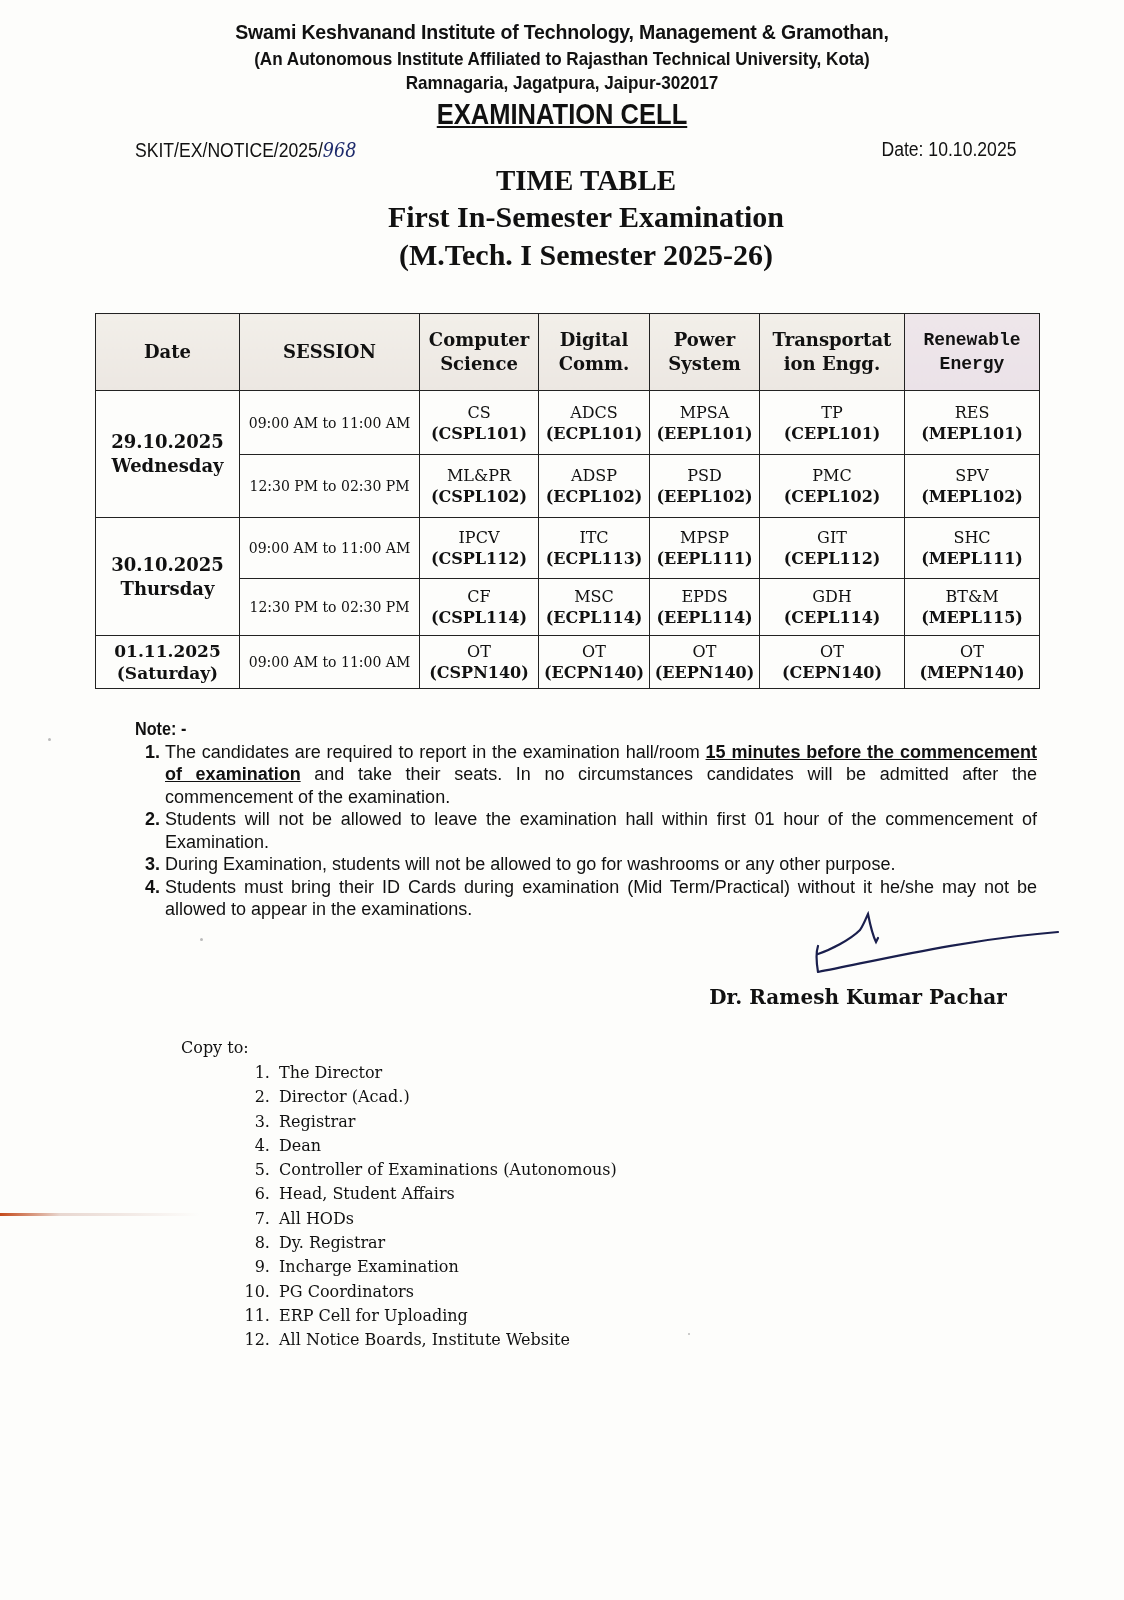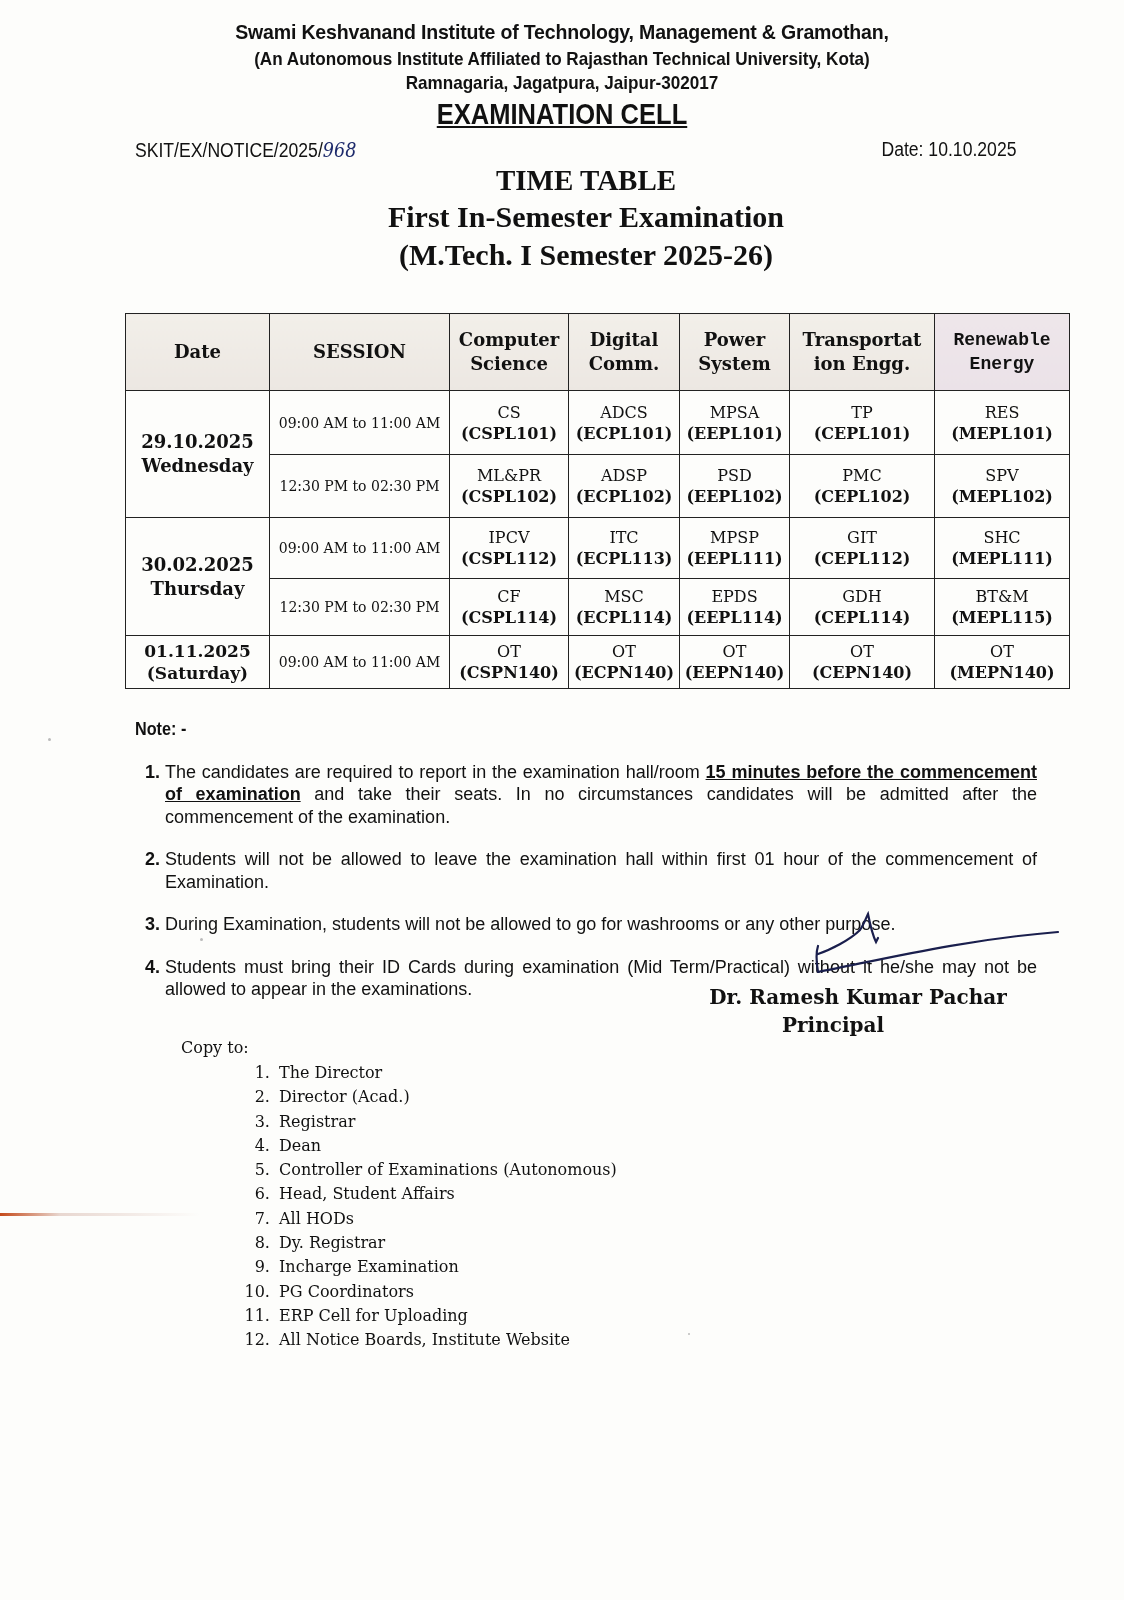--- a/index.html
+++ b/index.html
@@ -21,21 +21,21 @@
   .ref { position: absolute; left: 135px; top: 138px; font-size: 20px; transform: scaleX(0.88); transform-origin: left; }
   .ref .hand { font-family: "DejaVu Serif", serif; font-style: italic; color: #1d2a6b; font-size: 20px; }
   .date { position: absolute; right: 108px; top: 138px; font-size: 20px; transform: scaleX(0.88); transform-origin: right; }
 
   .tt-title { position: absolute; left: 0; width: 1172px; text-align: center; font-family: "Liberation Serif", serif; font-weight: bold; }
   .t1 { top: 164px; font-size: 29px; }
   .t2 { top: 200px; font-size: 30px; }
   .t3 { top: 238px; font-size: 30px; }
 
   table.tt {
-    position: absolute; left: 125px; top: 313px;
+    position: absolute; left: 95px; top: 313px;
     border-collapse: collapse;
     font-family: "DejaVu Serif", "Liberation Serif", serif;
   }
   table.tt td, table.tt th {
     border: 1.6px solid #222;
     text-align: center; vertical-align: middle;
     padding: 0;
   }
   table.tt th {
     background: linear-gradient(180deg, #f2efe9 0%, #ece7e2 100%);
@@ -55,21 +55,21 @@
   td.subj .code { font-weight: bold; margin-top: 47px; }
   tr.r1 td { height: 63px; }
   tr.r2 td { height: 62px; }
   tr.r3 td { height: 60px; }
   tr.r4 td { height: 56px; }
   tr.r5 td { height: 52px; }
 
   .notes { position: absolute; left: 135px; top: 718px; width: 902px; font-size: 18px; line-height: 22.5px; }
   .notes .nh { font-weight: bold; transform: scaleX(0.9); transform-origin: left; display: inline-block; }
   .notes ol { margin: 0; padding-left: 30px; }
-  .notes li { padding-left: 0; text-align: justify; margin-top: 20px; }
+  .notes li { padding-left: 0; text-align: justify; }
   .notes li::marker { font-weight: bold; }
   .ul { text-decoration: underline; font-weight: bold; }
 
   .sig { position: absolute; left: 800px; top: 910px; width: 260px; height: 70px; }
   .signer { position: absolute; left: 588px; width: 540px; text-align: center; font-family: "DejaVu Serif", serif; font-weight: bold; font-size: 20px; }
   .s1 { top: 985px; }
   .s2 { top: 1013px; left: 563px; }
 
   .copy { position: absolute; left: 181px; top: 1038px; font-family: "DejaVu Serif", serif; font-size: 16px; }
   .copy ol { margin: 4px 0 0 0; padding-left: 94px; }
@@ -124,21 +124,21 @@
       <tr class="r2">
         <td class="sess">12:30 PM to 02:30 PM</td>
         <td class="subj"><span>ML&amp;PR</span><br><span class="code">(CSPL102)</span></td>
         <td class="subj"><span>ADSP</span><br><span class="code">(ECPL102)</span></td>
         <td class="subj"><span>PSD</span><br><span class="code">(EEPL102)</span></td>
         <td class="subj"><span>PMC</span><br><span class="code">(CEPL102)</span></td>
         <td class="subj"><span>SPV</span><br><span class="code">(MEPL102)</span></td>
       </tr>
 
       <tr class="r3">
-        <td class="datecell" rowspan="2"><span>30.02.2025</span><br><span>Thursday</span></td>
+        <td class="datecell" rowspan="2"><span>30.10.2025</span><br><span>Thursday</span></td>
         <td class="sess">09:00 AM to 11:00 AM</td>
         <td class="subj"><span>IPCV</span><br><span class="code">(CSPL112)</span></td>
         <td class="subj"><span>ITC</span><br><span class="code">(ECPL113)</span></td>
         <td class="subj"><span>MPSP</span><br><span class="code">(EEPL111)</span></td>
         <td class="subj"><span>GIT</span><br><span class="code">(CEPL112)</span></td>
         <td class="subj"><span>SHC</span><br><span class="code">(MEPL111)</span></td>
       </tr>
 
       <tr class="r4">
         <td class="sess">12:30 PM to 02:30 PM</td>
@@ -169,21 +169,20 @@
       <li>During Examination, students will not be allowed to go for washrooms or any other purpose.</li>
       <li>Students must bring their ID Cards during examination (Mid Term/Practical) without it he/she may not be allowed to appear in the examinations.</li>
     </ol>
   </div>
 
   <svg class="sig" viewBox="0 0 260 70">
     <path id="sig-path" d="M18 62 C16 50 16 42 18 36 M18 44 C30 40 50 30 60 20 C64 14 66 8 68 4 C70 14 72 24 76 32 L78 28 M18 62 C80 50 160 30 258 22" fill="none" stroke-width="2.2" stroke-linecap="round" stroke="#1a1f4d"></path>
   </svg>
 
   <div class="signer s1">Dr. Ramesh Kumar Pachar</div>
-  <div class="signer s2">Principal</div>
 
   <div class="copy">
     <div>Copy to:</div>
     <ol id="copy-list">
       <li>The Director</li>
       <li>Director (Acad.)</li>
       <li>Registrar</li>
       <li>Dean</li>
       <li>Controller of Examinations (Autonomous)</li>
       <li>Head, Student Affairs</li>

